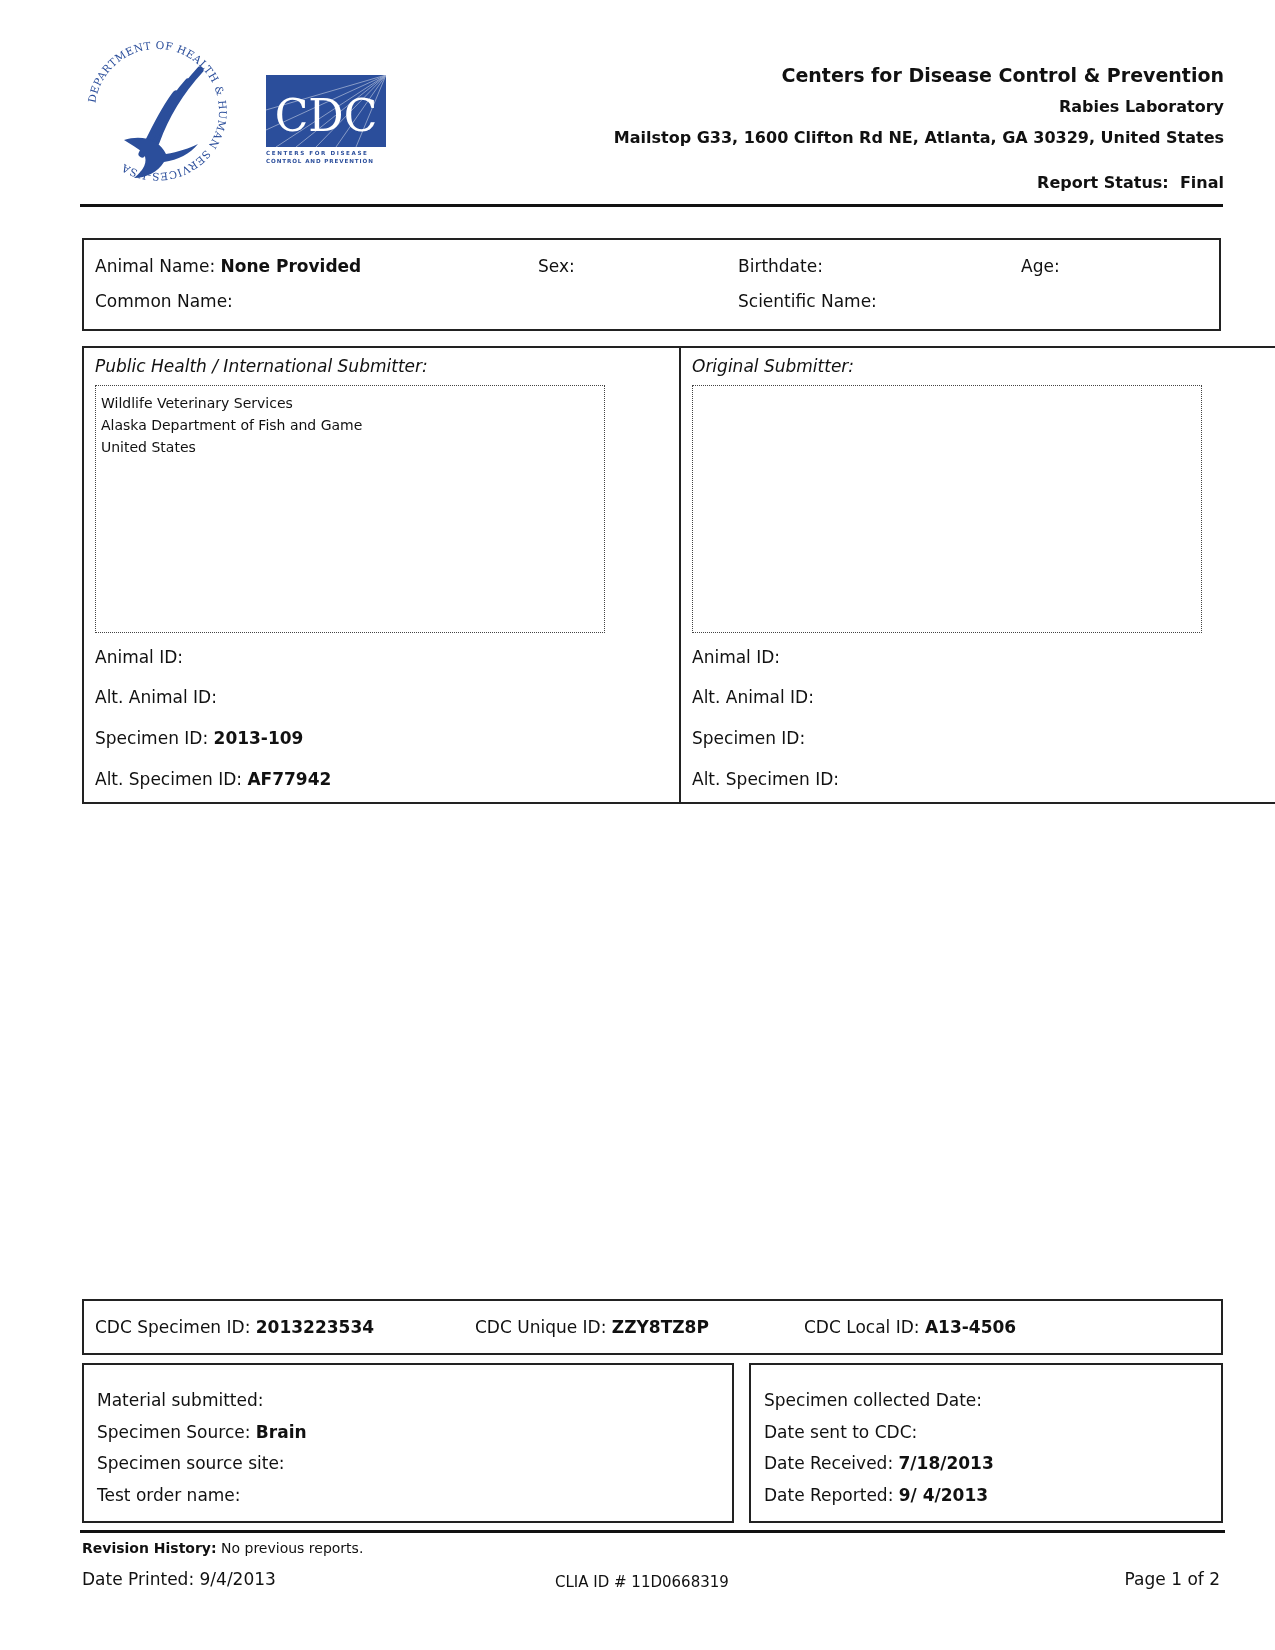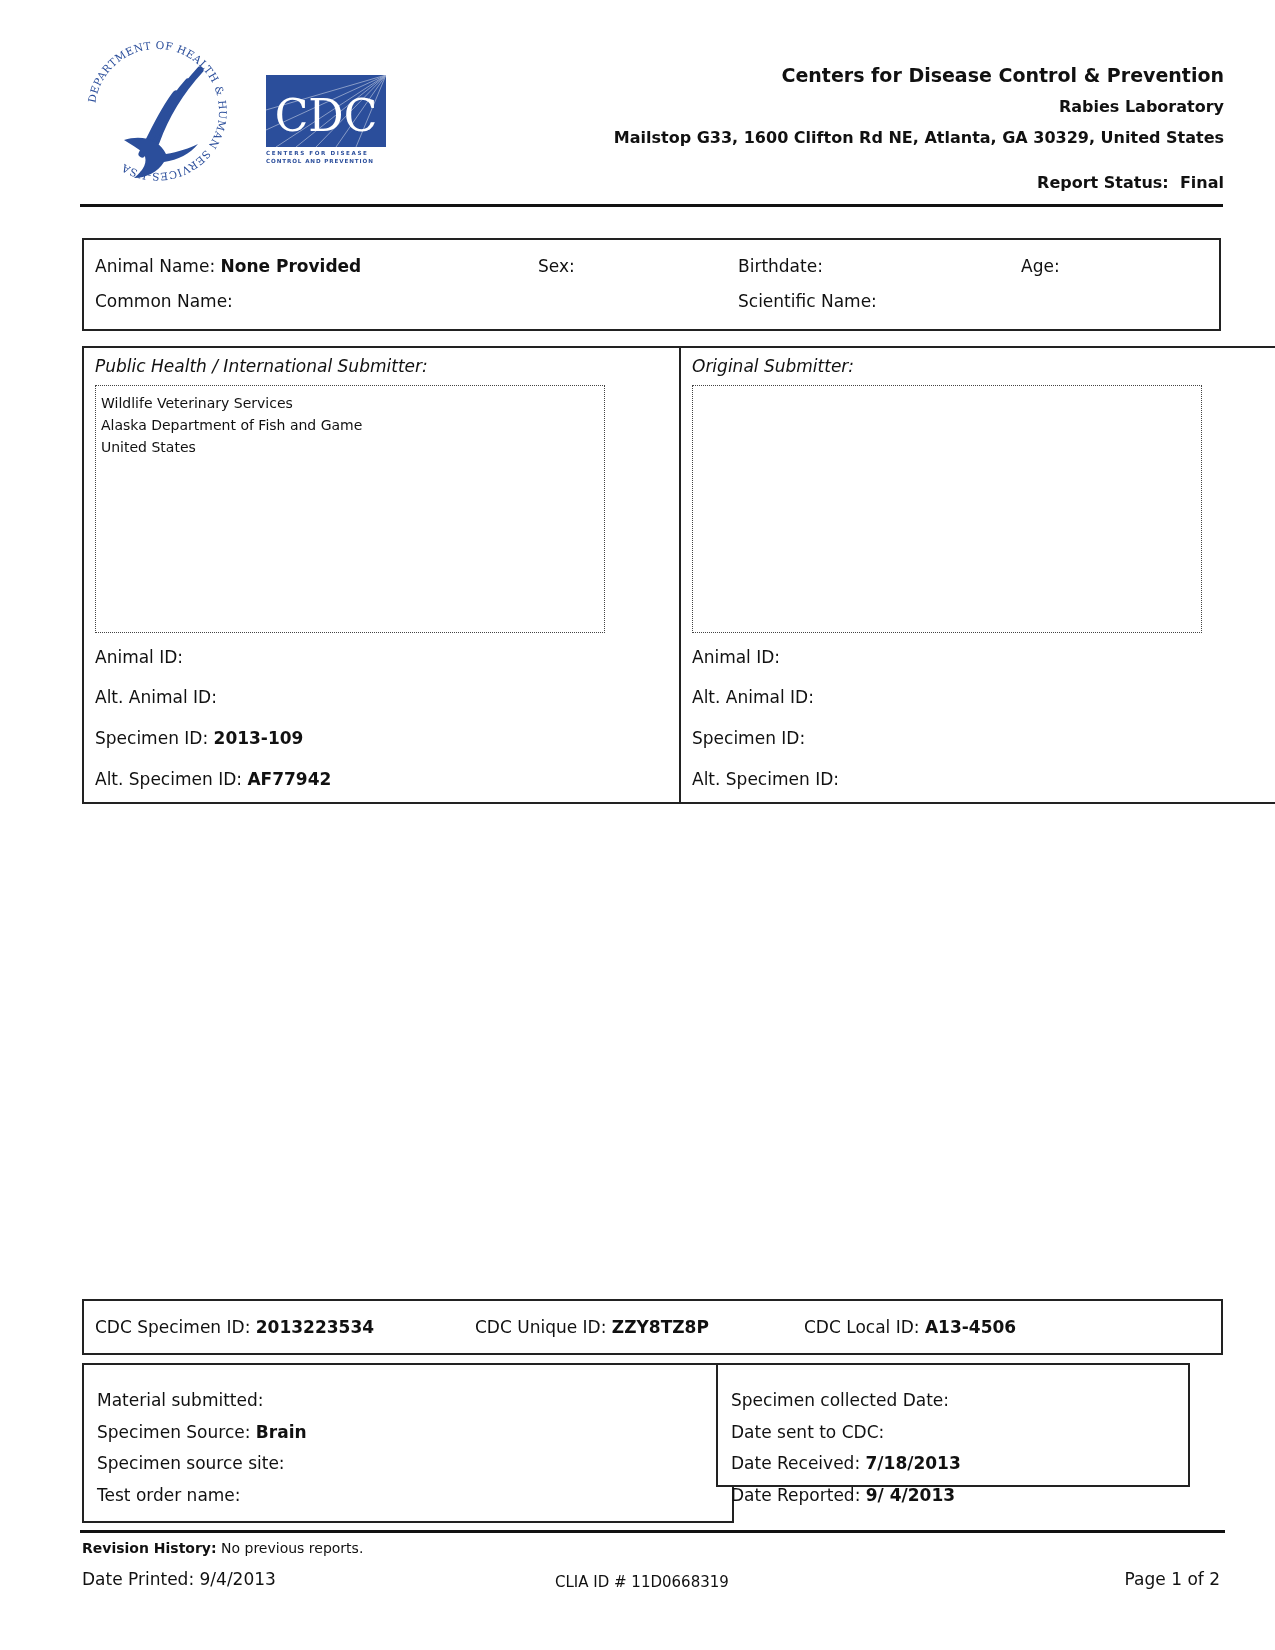--- a/index.html
+++ b/index.html
@@ -35,21 +35,21 @@
       position: absolute; left: 11px; top: 37px; width: 510px; height: 248px;
       border: 1.5px dotted #444; box-sizing: border-box; padding: 6px 5px;
     }
     .addr-line { font-size: 14px; line-height: 22px; white-space: nowrap; }
     .sub-fld { position: absolute; left: 11px; font-size: 17px; white-space: nowrap; }
 
     #cdc-ids-box { left: 82px; top: 1299px; width: 1141px; height: 56px; }
     #cdc-ids-box .fld { position: absolute; top: 16px; }
 
     #material-box { left: 82px; top: 1363px; width: 652px; height: 160px; }
-    #dates-box { left: 716px; top: 1363px; width: 474px; height: 124px; }
+    #dates-box { left: 749px; top: 1363px; width: 474px; height: 160px; }
     .stack { position: absolute; left: 13px; top: 20px; }
     .stack .fld { line-height: 31.5px; }
 
     #footer-rule { left: 80px; top: 1530px; width: 1145px; height: 3px; background: #111; }
     #revision { left: 82px; top: 1540px; font-size: 14px; white-space: nowrap; }
     #date-printed { left: 82px; top: 1569px; font-size: 17px; white-space: nowrap; }
     #clia { left: 555px; top: 1573px; font-size: 15px; white-space: nowrap; }
     #page-num { right: 55px; top: 1569px; font-size: 17px; white-space: nowrap; }
   </style>
 </head>

